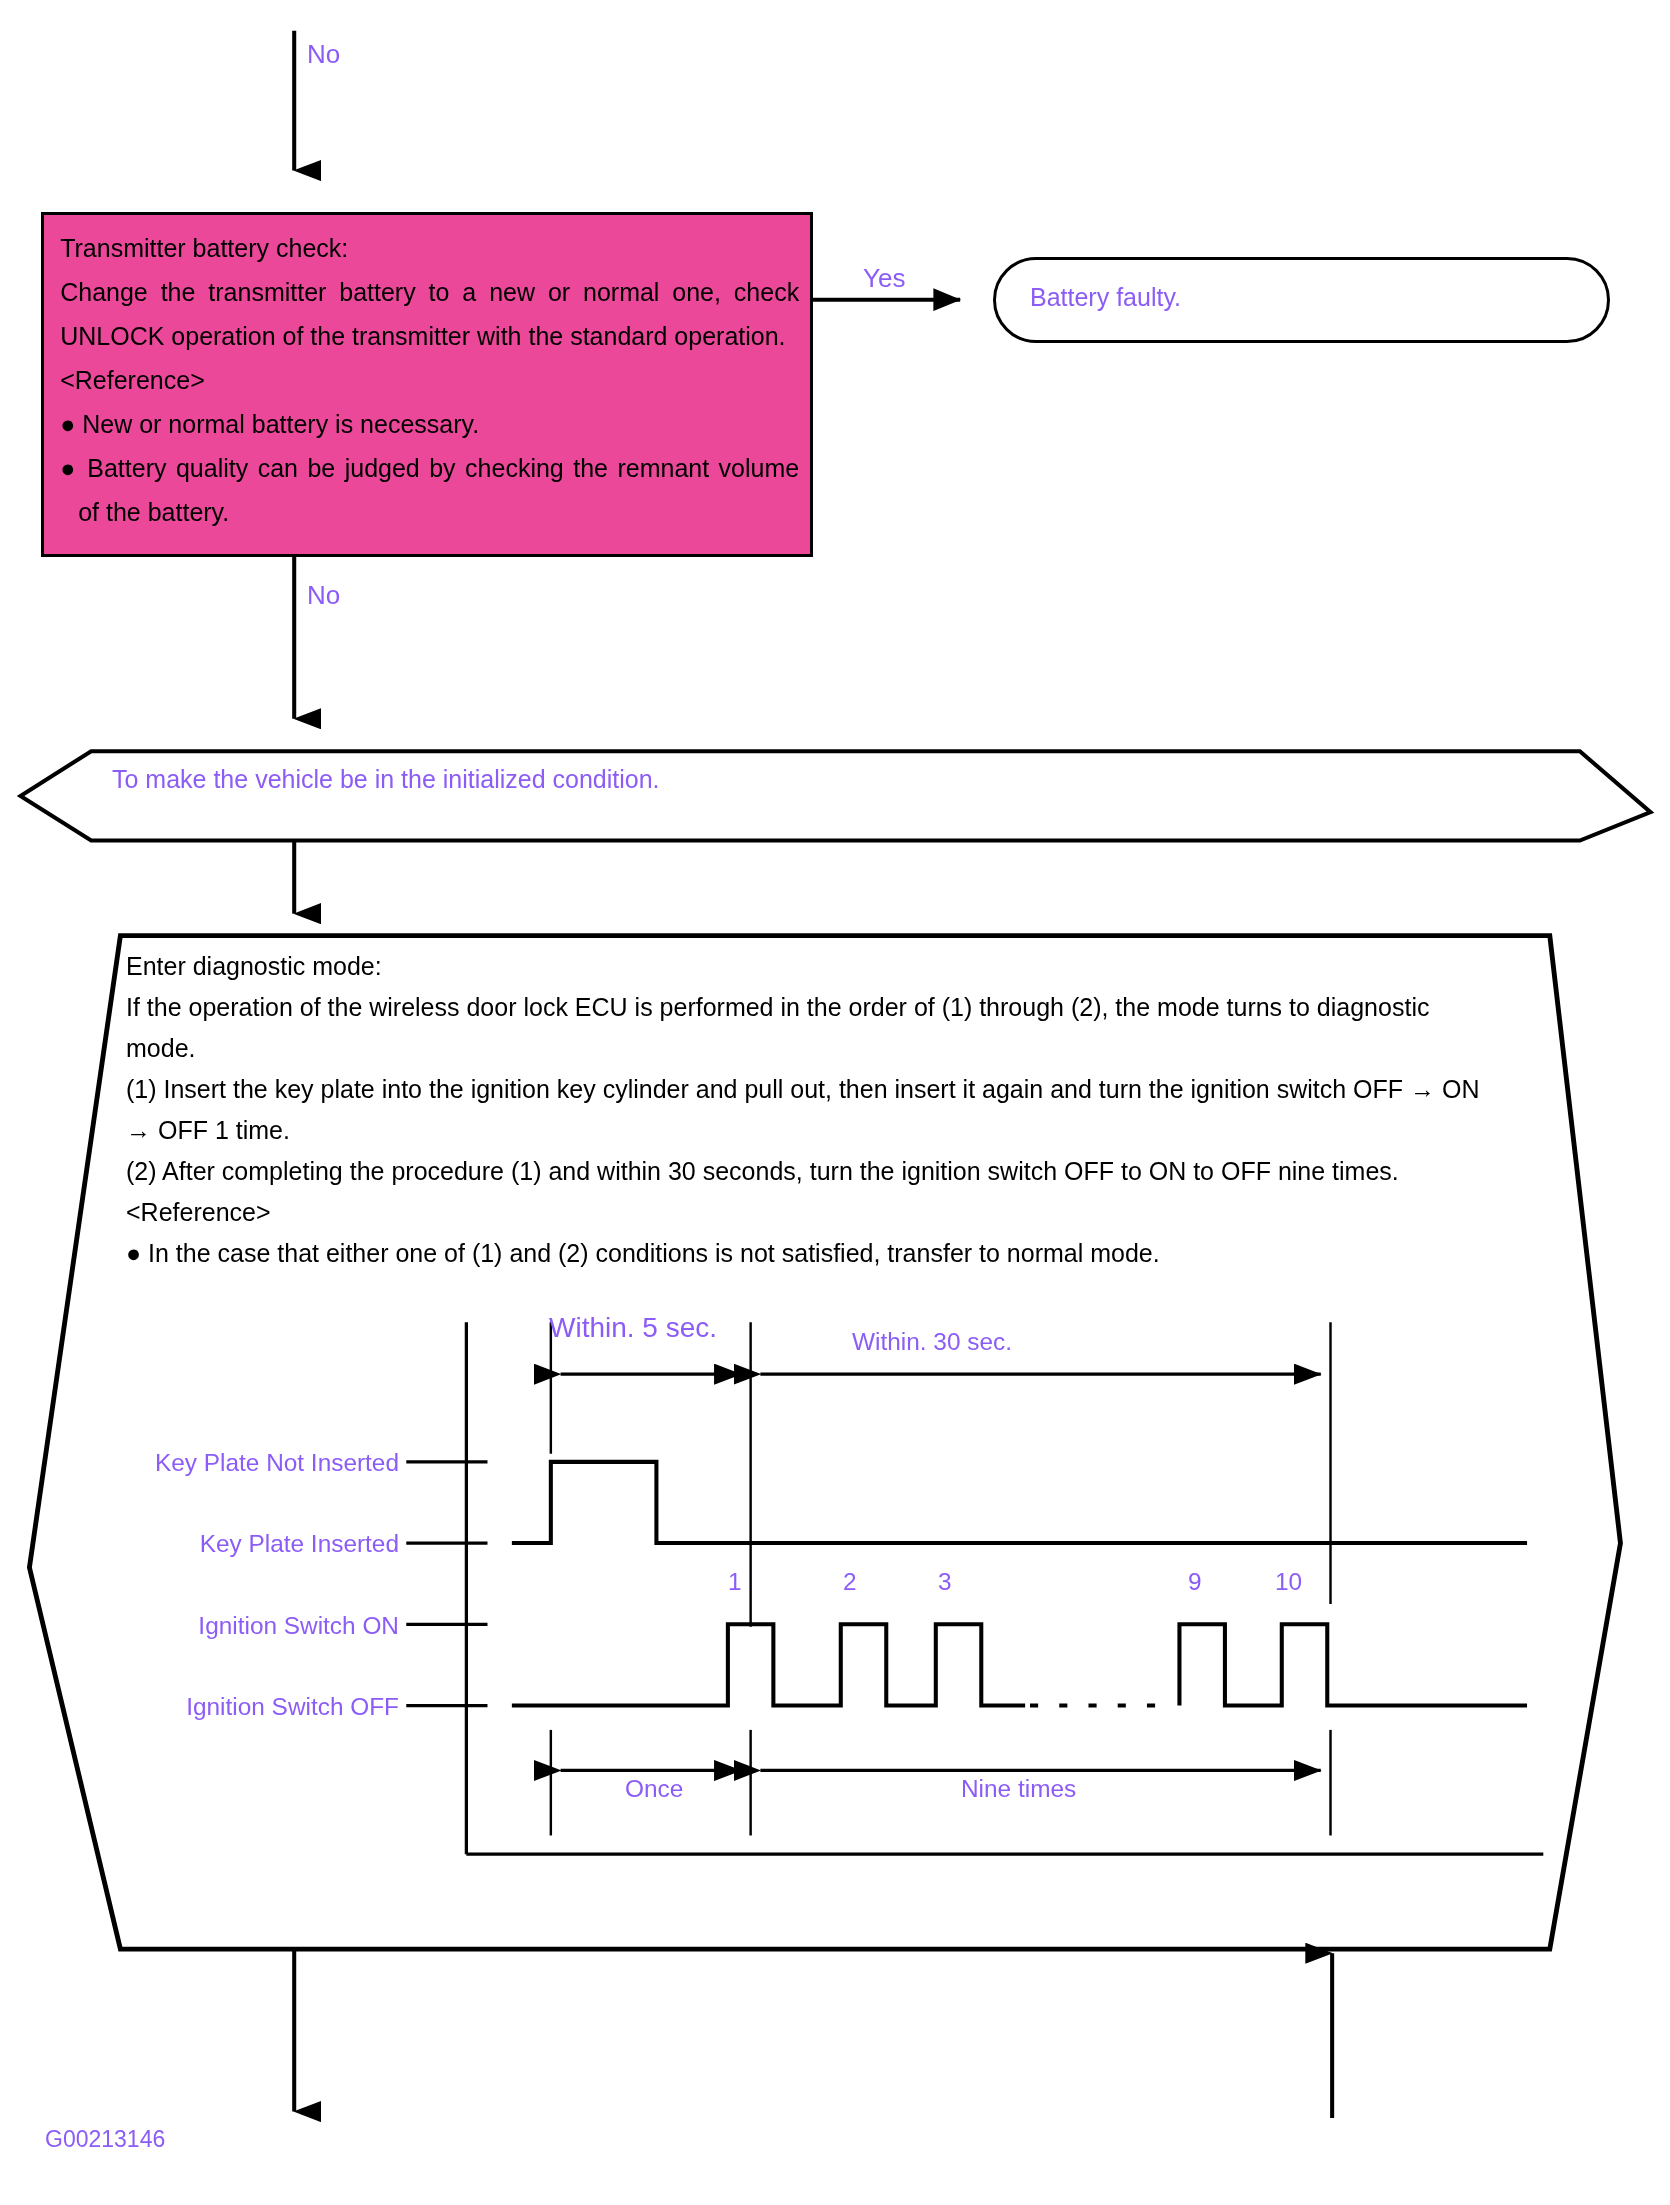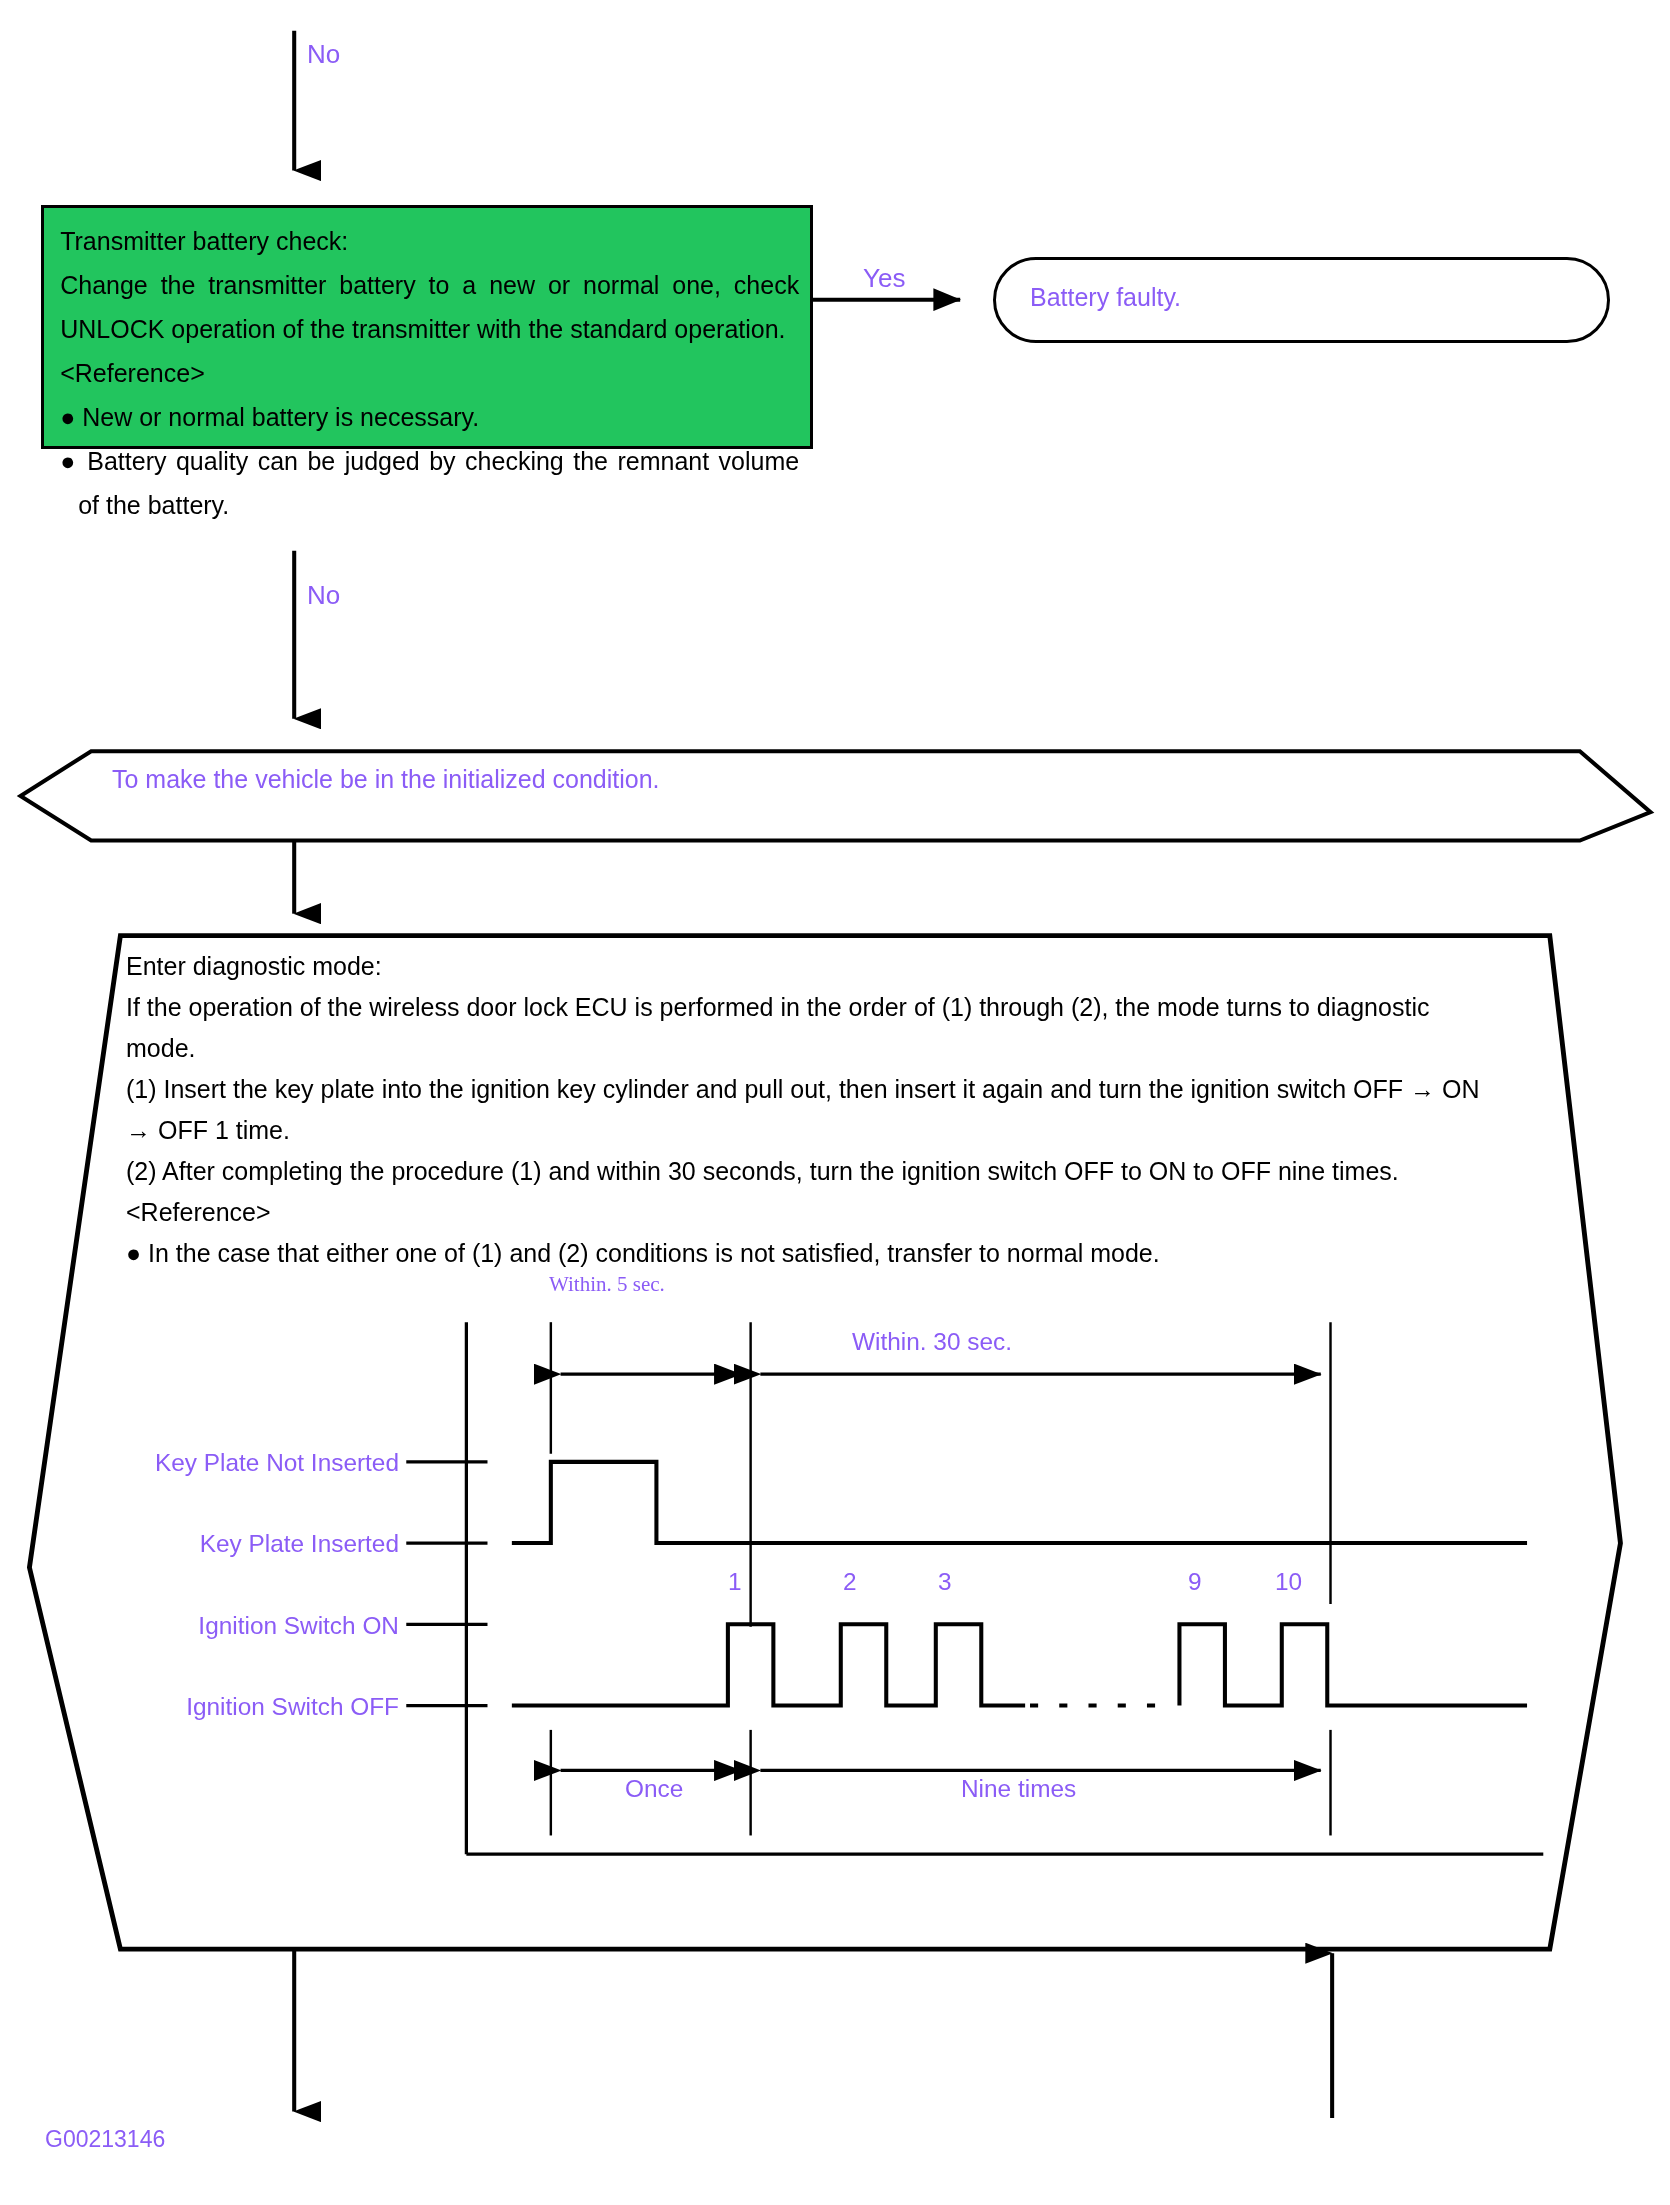--- a/index.html
+++ b/index.html
@@ -28,26 +28,26 @@
     position: absolute;
     white-space: pre;
     color: #8b5cf6;
     font-family: "Liberation Sans", sans-serif;
   }
 
   
   #battery-check-box {
     position: absolute;
     left: 41px;
-    top: 205px;
+    top: 212px;
     width: 772px;
-    height: 244px;
+    height: 345px;
     border: 3.2px solid #000;
     box-sizing: border-box;
-    background: #22c55e;
+    background: #ec4899;
   }
   #battery-check-text {
     position: absolute;
     left: 16.2px;
     top: 11.4px;
     width: 739px;
     font-size: 25px;
     line-height: 44px;
   }
   #battery-check-text .just {
@@ -101,21 +101,21 @@
   #edge-no-middle   { left: 307px; top: 580px; font-size: 26px; }
   #edge-yes         { left: 863px; top: 263px; font-size: 26px; }
 
   
   .wave-label { font-size: 24.4px; text-align: right; }
   #lbl-kpni { left: 58px;  top: 1449px; width: 341px; }
   #lbl-kpi  { left: 58px;  top: 1530px; width: 341px; }
   #lbl-ison { left: 58px;  top: 1612px; width: 341px; }
   #lbl-isoff{ left: 58px;  top: 1693px; width: 341px; }
 
-  #lbl-within5  { left: 549px;  top: 1272px; font-size: 21px; font-family: Liberation Serif, serif; }
+  #lbl-within5  { left: 549px;  top: 1312px; font-size: 28px; }
   #lbl-within30 { left: 852px; top: 1328px; font-size: 24.4px; }
   #lbl-once     { left: 625px;  top: 1775px; font-size: 24.4px; }
   #lbl-nine     { left: 946px; top: 1775px; font-size: 24.4px; margin-left: 15px; }
 
   .pulse-num { font-size: 24.4px; }
   #num-1  { left: 728px;  top: 1568px; }
   #num-2  { left: 843px; top: 1568px; }
   #num-3  { left: 938px; top: 1568px; }
   #num-9  { left: 1188px; top: 1568px; }
   #num-10 { left: 1275px; top: 1568px; }

